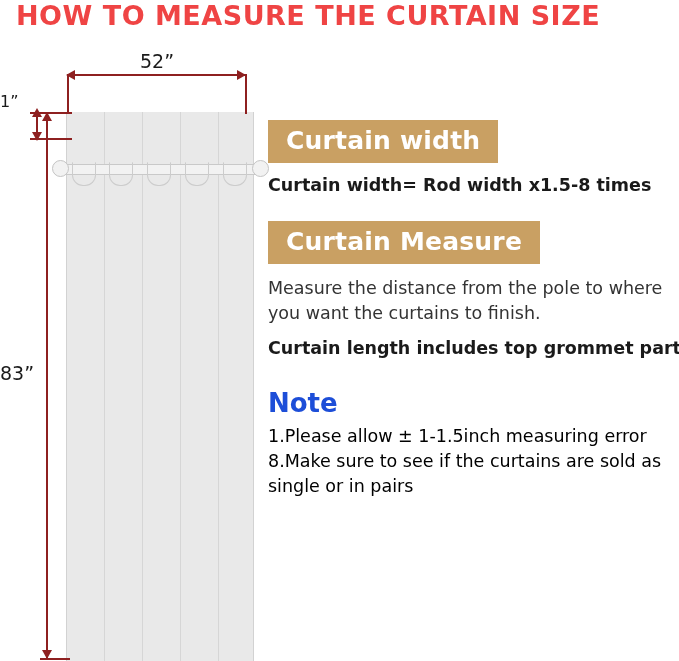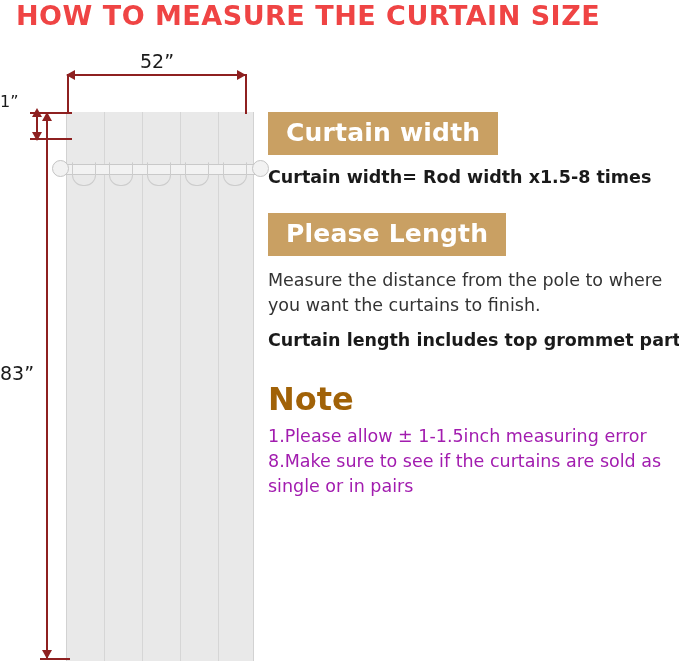--- a/index.html
+++ b/index.html
@@ -140,21 +140,21 @@
     text-align: center;
   }
   .dim-label-small {
     font-size: 16px;
   }
 
   
   .content {
     position: absolute;
     left: 268px;
-    top: 112px;
+    top: 120px;
     width: 411px;
   }
   .band {
     display: inline-block;
     background: #c9a063;
     color: #ffffff;
     font-size: 25px;
     font-weight: bold;
     padding: 6px 18px 8px 18px;
     margin-bottom: 12px;
@@ -171,28 +171,28 @@
   .bold-line {
     color: #1a1a1a;
     font-size: 17.5px;
     font-weight: bold;
     margin: 0 0 26px 0;
     font-family: "DejaVu Sans", sans-serif;
     white-space: nowrap;
   }
   .bold-line.tight { margin-bottom: 30px; }
   .note-title {
-    color: #a16207;
-    font-size: 32px;
+    color: #1d4ed8;
+    font-size: 26px;
     font-weight: bold;
     margin: 0 0 6px 0;
     font-family: "DejaVu Sans", sans-serif;
   }
   .note-line {
-    color: #a21caf;
+    color: #000000;
     font-size: 17.5px;
     line-height: 25px;
     margin: 0;
     font-family: "DejaVu Sans", sans-serif;
   }
   .section { margin-bottom: 2px; }
 </style>
 </head>
 <body>
 
@@ -239,21 +239,21 @@
   </div>
 
   <div class="content">
 
     <div class="section">
       <div class="band">Curtain width</div>
       <p class="bold-line">Curtain width= Rod width x1.5-8 times</p>
     </div>
 
     <div class="section">
-      <div class="band">Please Length</div>
+      <div class="band">Curtain Measure</div>
       <p class="para">Measure the distance from the pole to where you want the curtains to finish.</p>
       <p class="bold-line tight">Curtain length includes top grommet part</p>
     </div>
 
     <div class="section">
       <div class="note-title">Note</div>
       <p class="note-line">1.Please allow ± 1-1.5inch measuring error</p>
       <p class="note-line">8.Make sure to see if the curtains are sold as single or in pairs</p>
     </div>
 

